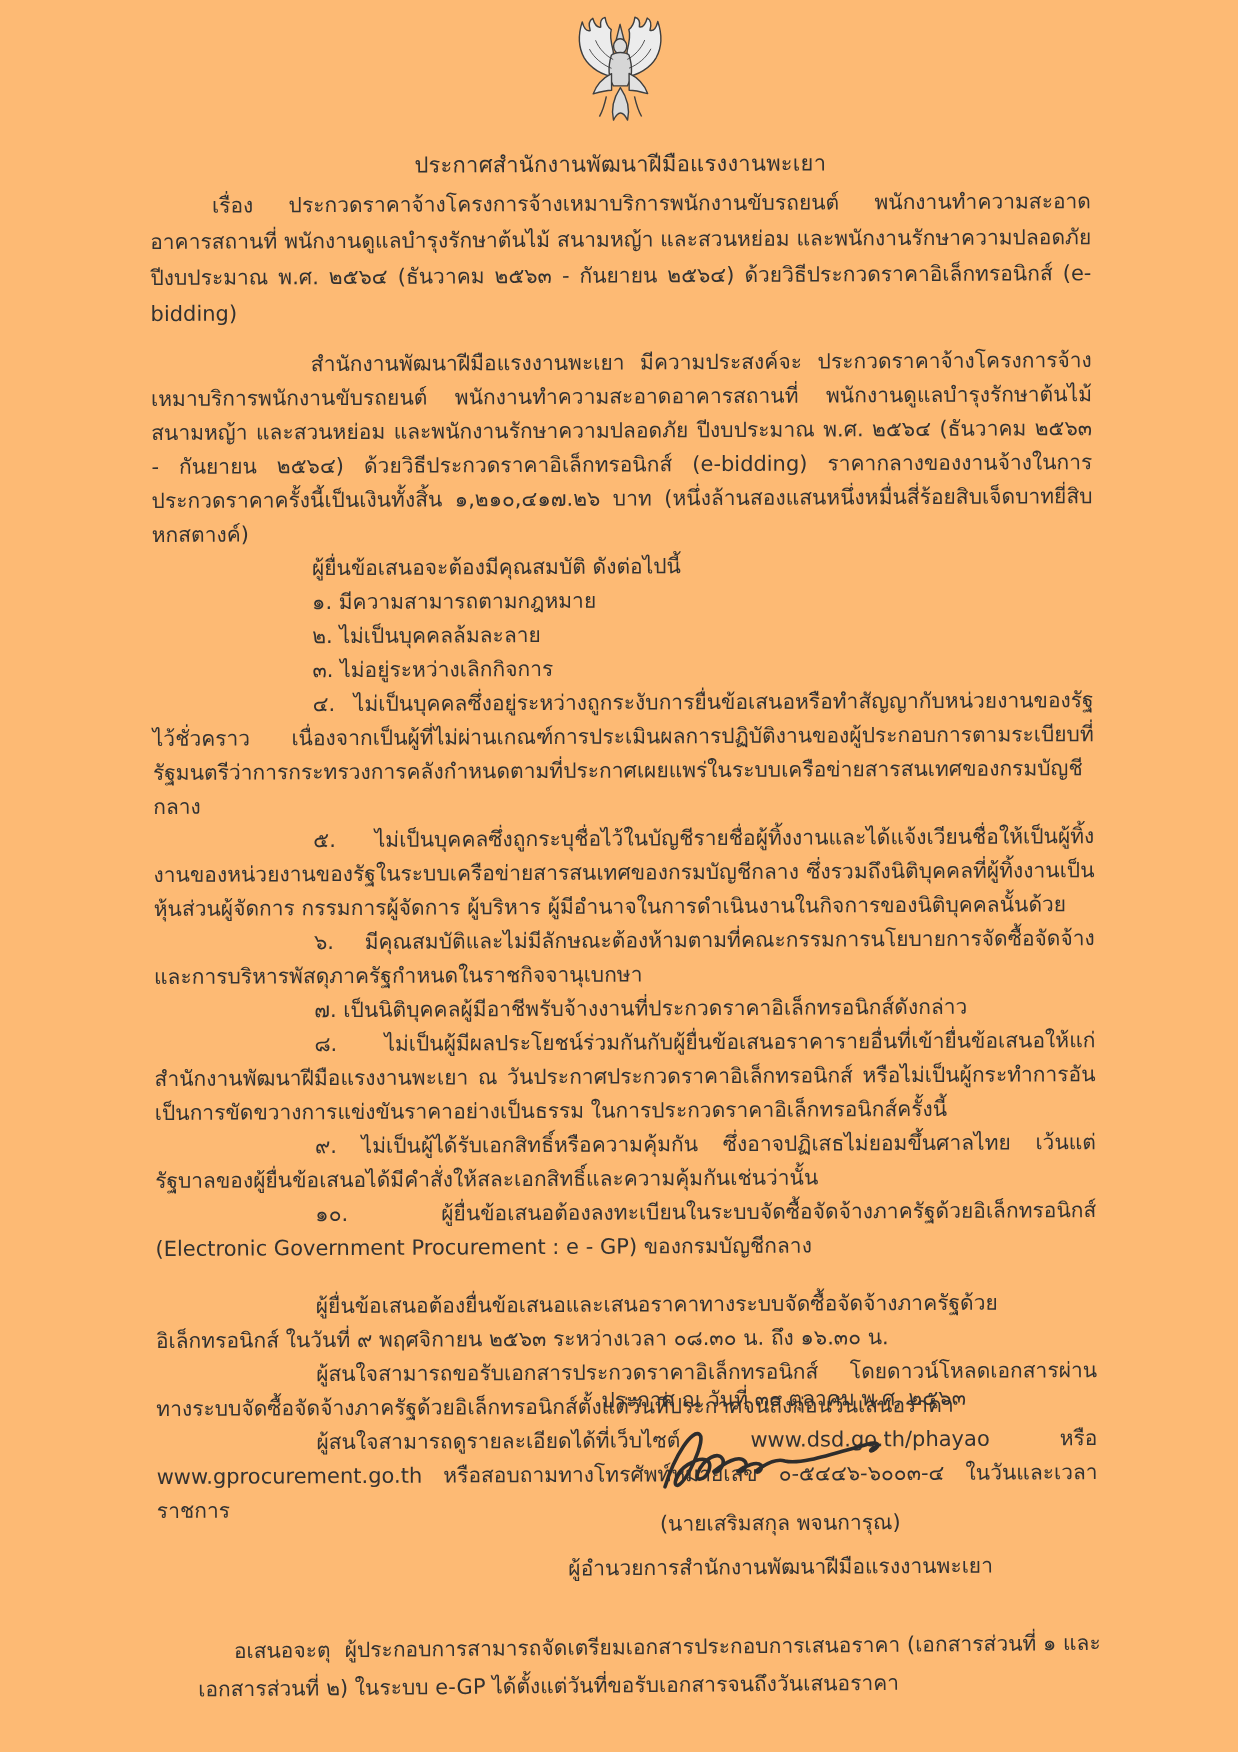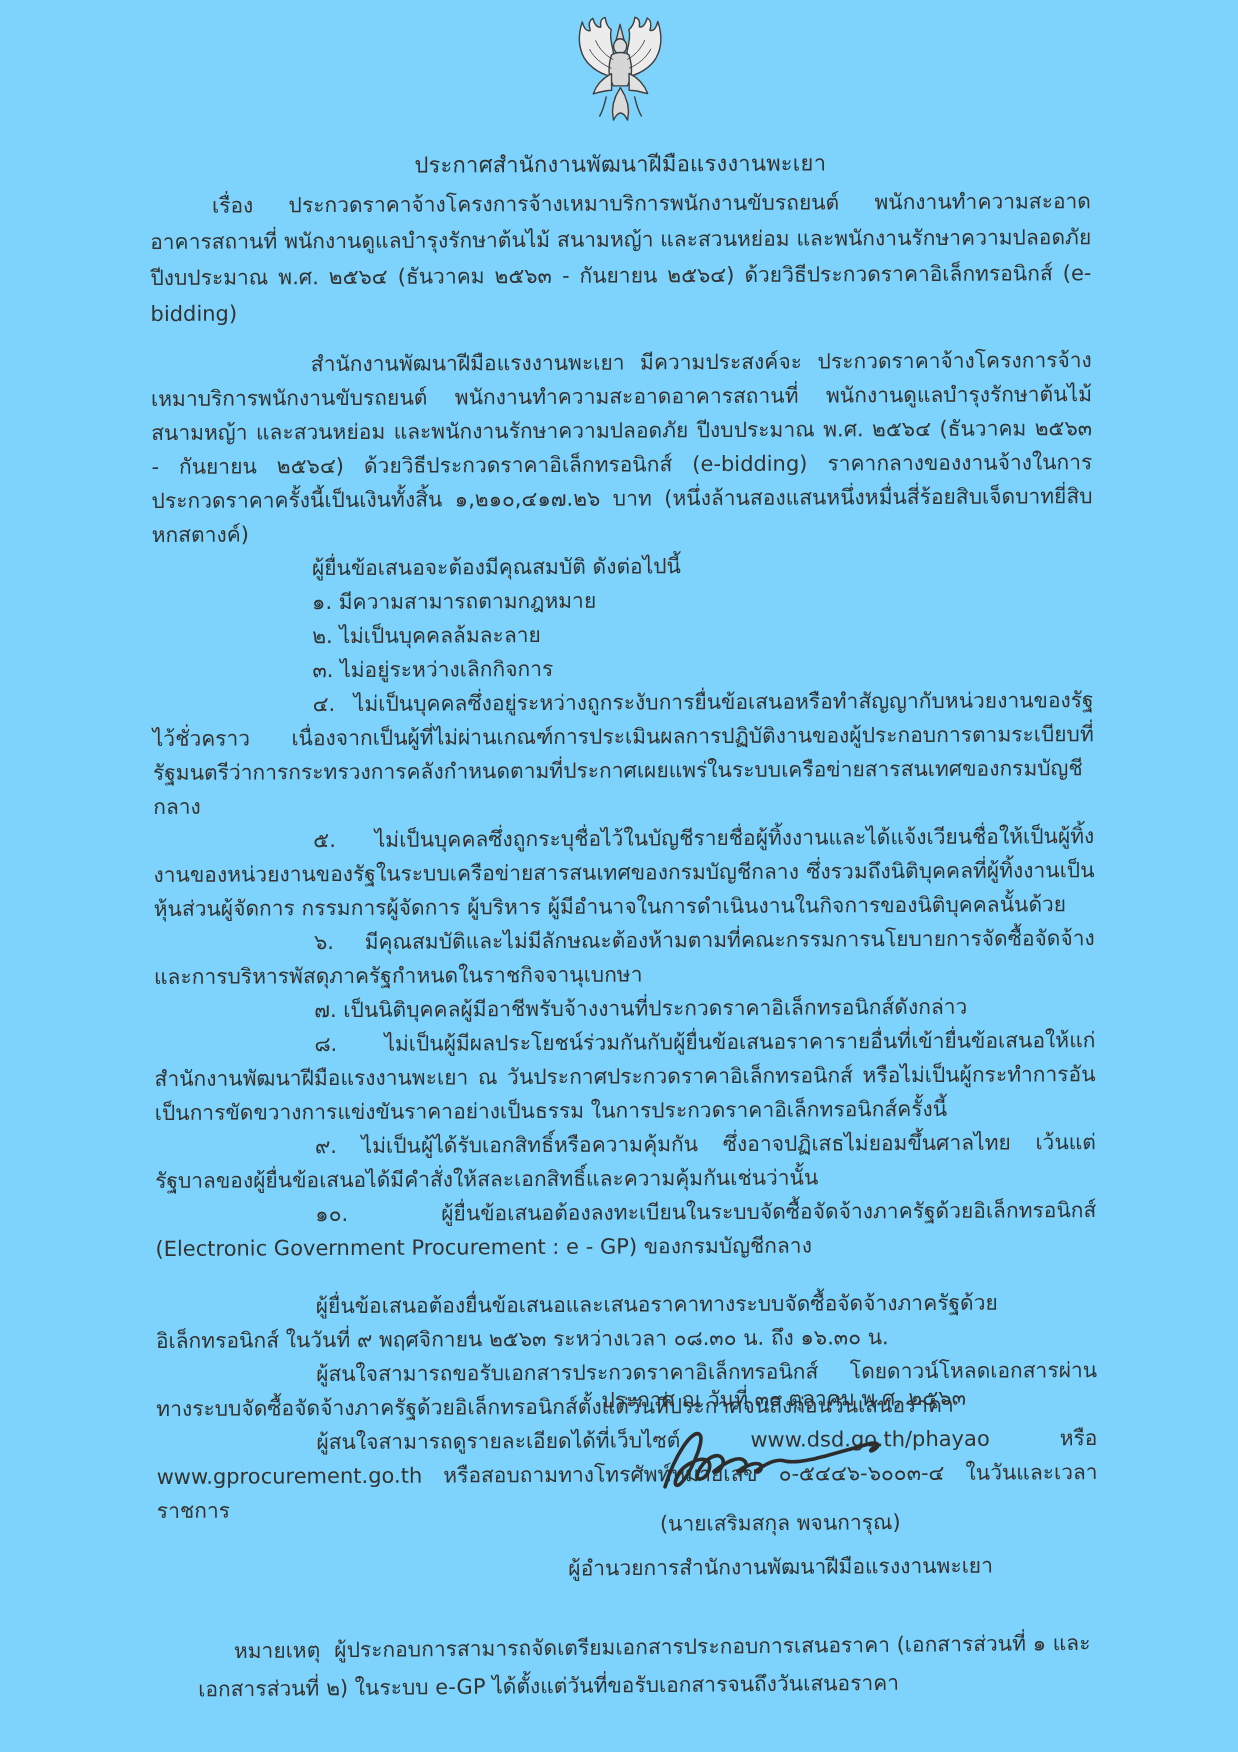--- a/index.html
+++ b/index.html
@@ -1,21 +1,21 @@
 <!DOCTYPE html>
 <html lang="th"><head>
 <meta charset="utf-8">
 <style>
   * { margin:0; padding:0; box-sizing:border-box; }
   html,body { background:#e9e9e9; }
   .page {
     position:relative;
     width:1238px; height:1752px;
     margin:0 auto;
-    background:#7dd3fc;
+    background:#fdba74;
     font-family:"DejaVu Sans","Liberation Sans",sans-serif;
     color:#333231;
     overflow:hidden;
   }
   .content {
     position:absolute; left:149px; top:18px; width:941px;
     transform:rotate(-0.3deg); transform-origin:top left;
     font-size:21px; line-height:34px;
   }
   .emblem-wrap { text-align:center; margin-bottom:6px; }
@@ -95,16 +95,16 @@
   <div class="signature-block">
     <div class="date-line">ประกาศ ณ วันที่ ๓๐ ตุลาคม พ.ศ. ๒๕๖๓</div>
     <svg class="signature-svg" width="250" height="84" viewBox="0 0 250 84" aria-hidden="true">
       <path d="M10,66 C20,34 38,8 45,14 C51,20 33,58 24,64 C17,68 20,52 33,44 C48,35 58,38 54,50 C50,60 39,62 43,52 C49,38 64,30 68,39 C70,45 63,54 59,51 C69,43 84,34 90,41 C94,46 87,54 83,51 C91,45 102,41 106,45 C108,49 103,54 101,51 C109,45 121,38 130,41 C145,45 175,35 212,25 C222,22 228,25 218,31 C214,33 216,29 222,27" fill="none" stroke="#2e2d2c" stroke-width="3.6" stroke-linecap="round" stroke-linejoin="round"></path>
     </svg>
     <div class="signer-name">(นายเสริมสกุล พจนการุณ)</div>
     <div class="signer-title">ผู้อำนวยการสำนักงานพัฒนาฝีมือแรงงานพะเยา</div>
   </div>
 
   <div class="footnote">
-    <p><span class="fn-label">หมายเหตุ</span><span>ผู้ประกอบการสามารถจัดเตรียมเอกสารประกอบการเสนอราคา (เอกสารส่วนที่ ๑ และเอกสารส่วนที่ ๒) ในระบบ e-GP ได้ตั้งแต่วันที่ขอรับเอกสารจนถึงวันเสนอราคา</span></p>
+    <p><span class="fn-label">อเสนอจะตุ</span><span>ผู้ประกอบการสามารถจัดเตรียมเอกสารประกอบการเสนอราคา (เอกสารส่วนที่ ๑ และเอกสารส่วนที่ ๒) ในระบบ e-GP ได้ตั้งแต่วันที่ขอรับเอกสารจนถึงวันเสนอราคา</span></p>
   </div>
 
 </div>
 
 </body></html>

